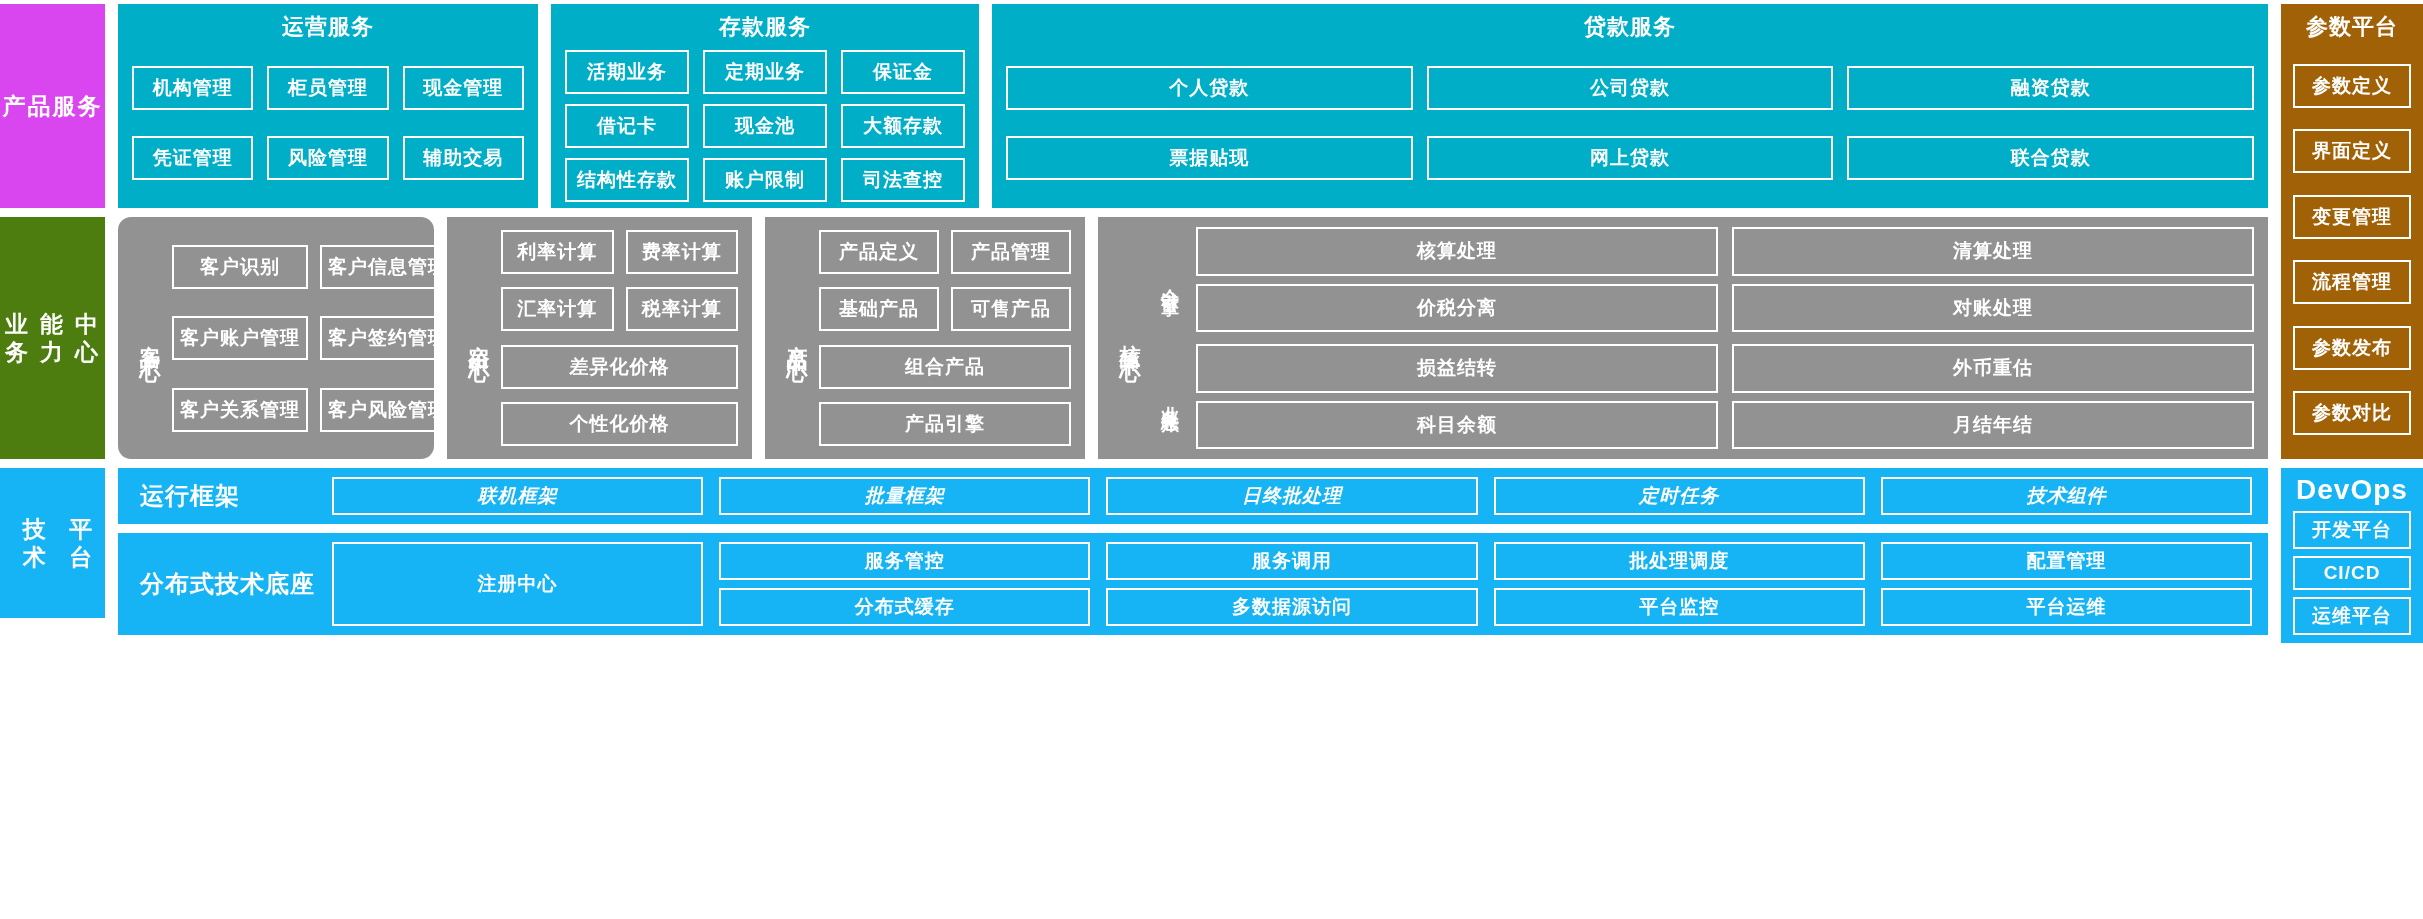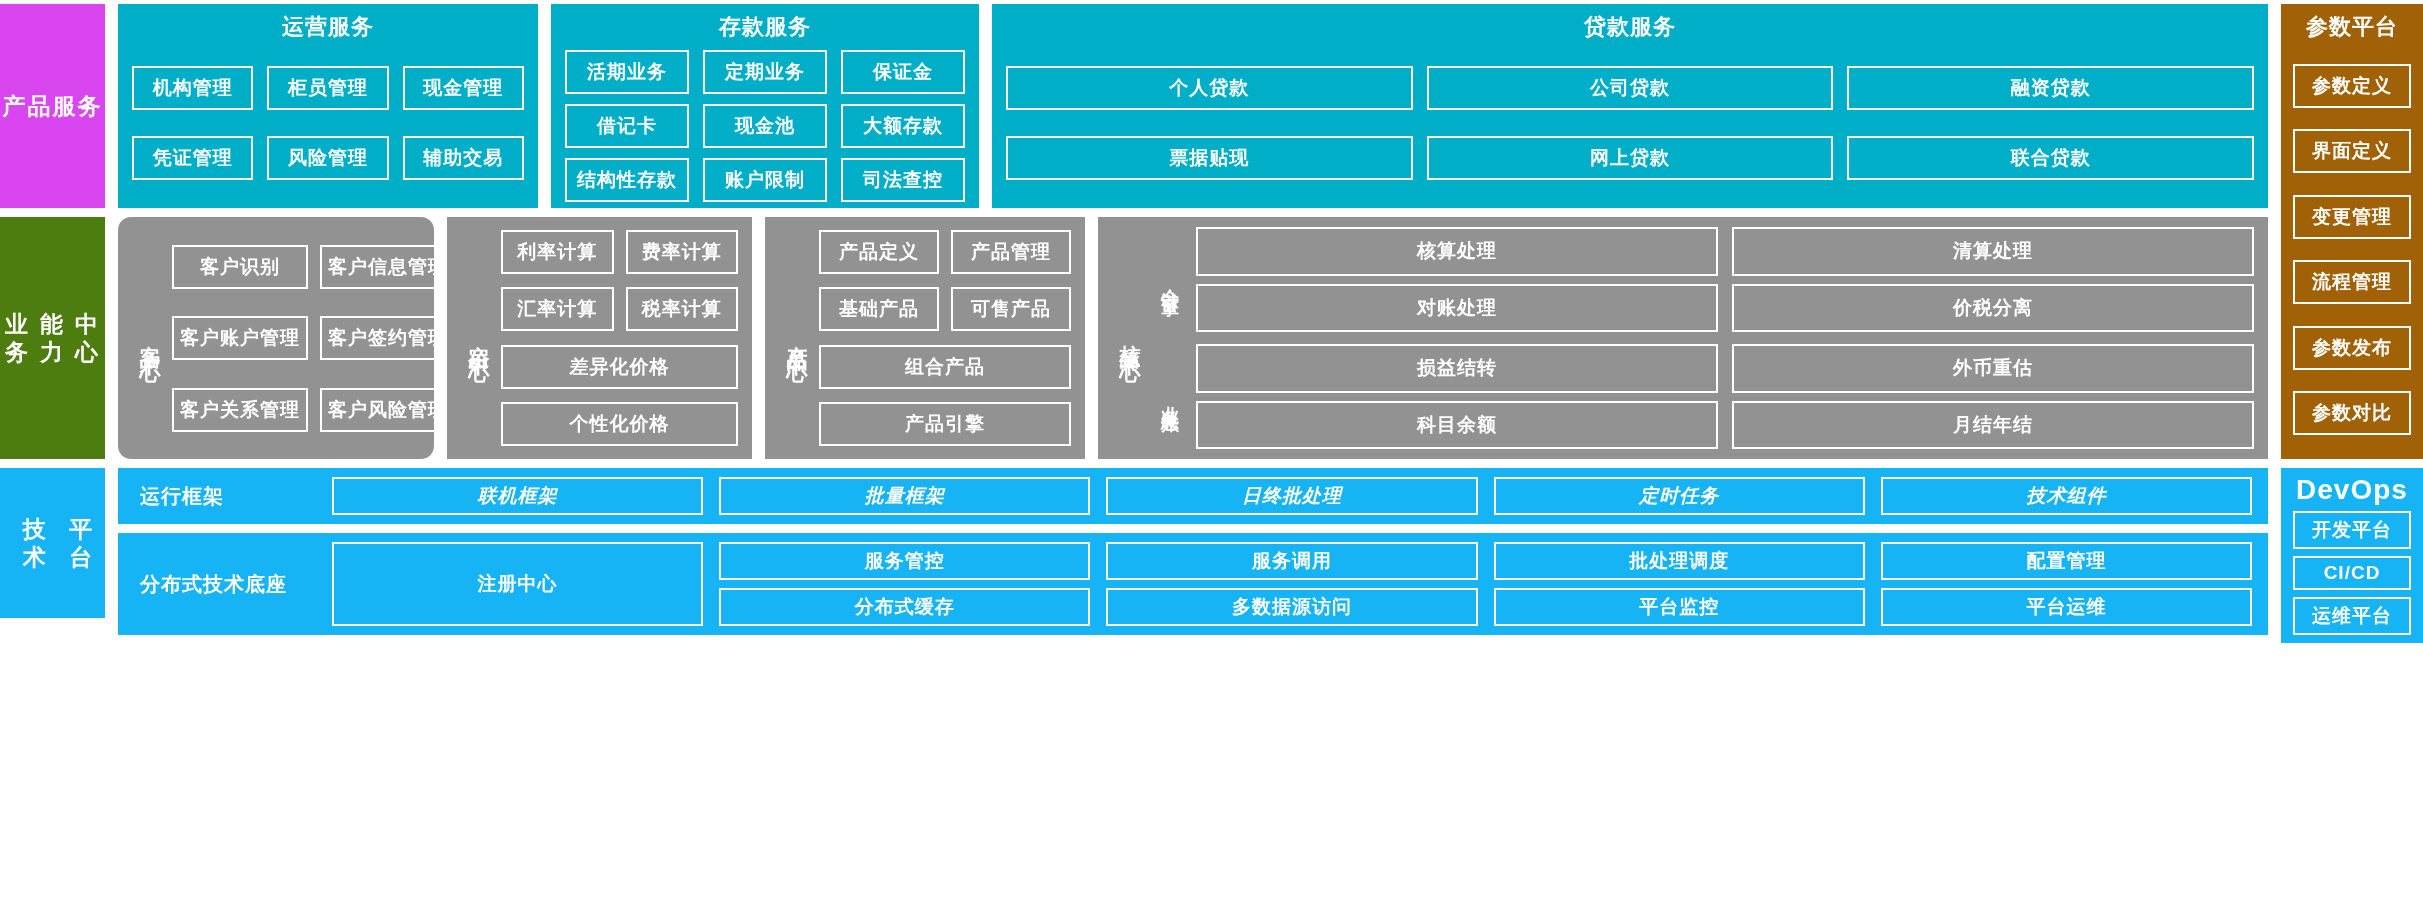--- a/index.html
+++ b/index.html
@@ -185,21 +185,21 @@
     gap: 16px;
     padding: 9px 16px;
     min-width: 0;
   }
   .tech-row-run { flex: 0 0 56px; }
   .tech-row-base { flex: 1 1 auto; }
 
   .tech-rowlabel {
     color: #ffffff;
     font-weight: bold;
-    font-size: 20px;
+    font-size: 24px;
     letter-spacing: 1px;
     flex: 0 0 auto;
     width: 182px;
     padding-left: 6px;
     white-space: nowrap;
   }
   .tech-tiles {
     flex: 1 1 auto;
     display: grid;
     grid-template-columns: repeat(5, 1fr);
@@ -387,22 +387,22 @@
 
       <div class="center center-account">
         <div class="vlabel">核算中心</div>
         <div class="acct-wrap">
 
           <div class="acct-group">
             <div class="vlabel vlabel-sm">会计引擎</div>
             <div class="acct-grid">
               <div class="tile">核算处理</div>
               <div class="tile">清算处理</div>
+              <div class="tile">价税分离</div>
               <div class="tile">对账处理</div>
-              <div class="tile">价税分离</div>
             </div>
           </div>
 
           <div class="acct-group">
             <div class="vlabel vlabel-sm">业务总账</div>
             <div class="acct-grid">
               <div class="tile">损益结转</div>
               <div class="tile">外币重估</div>
               <div class="tile">科目余额</div>
               <div class="tile">月结年结</div>

